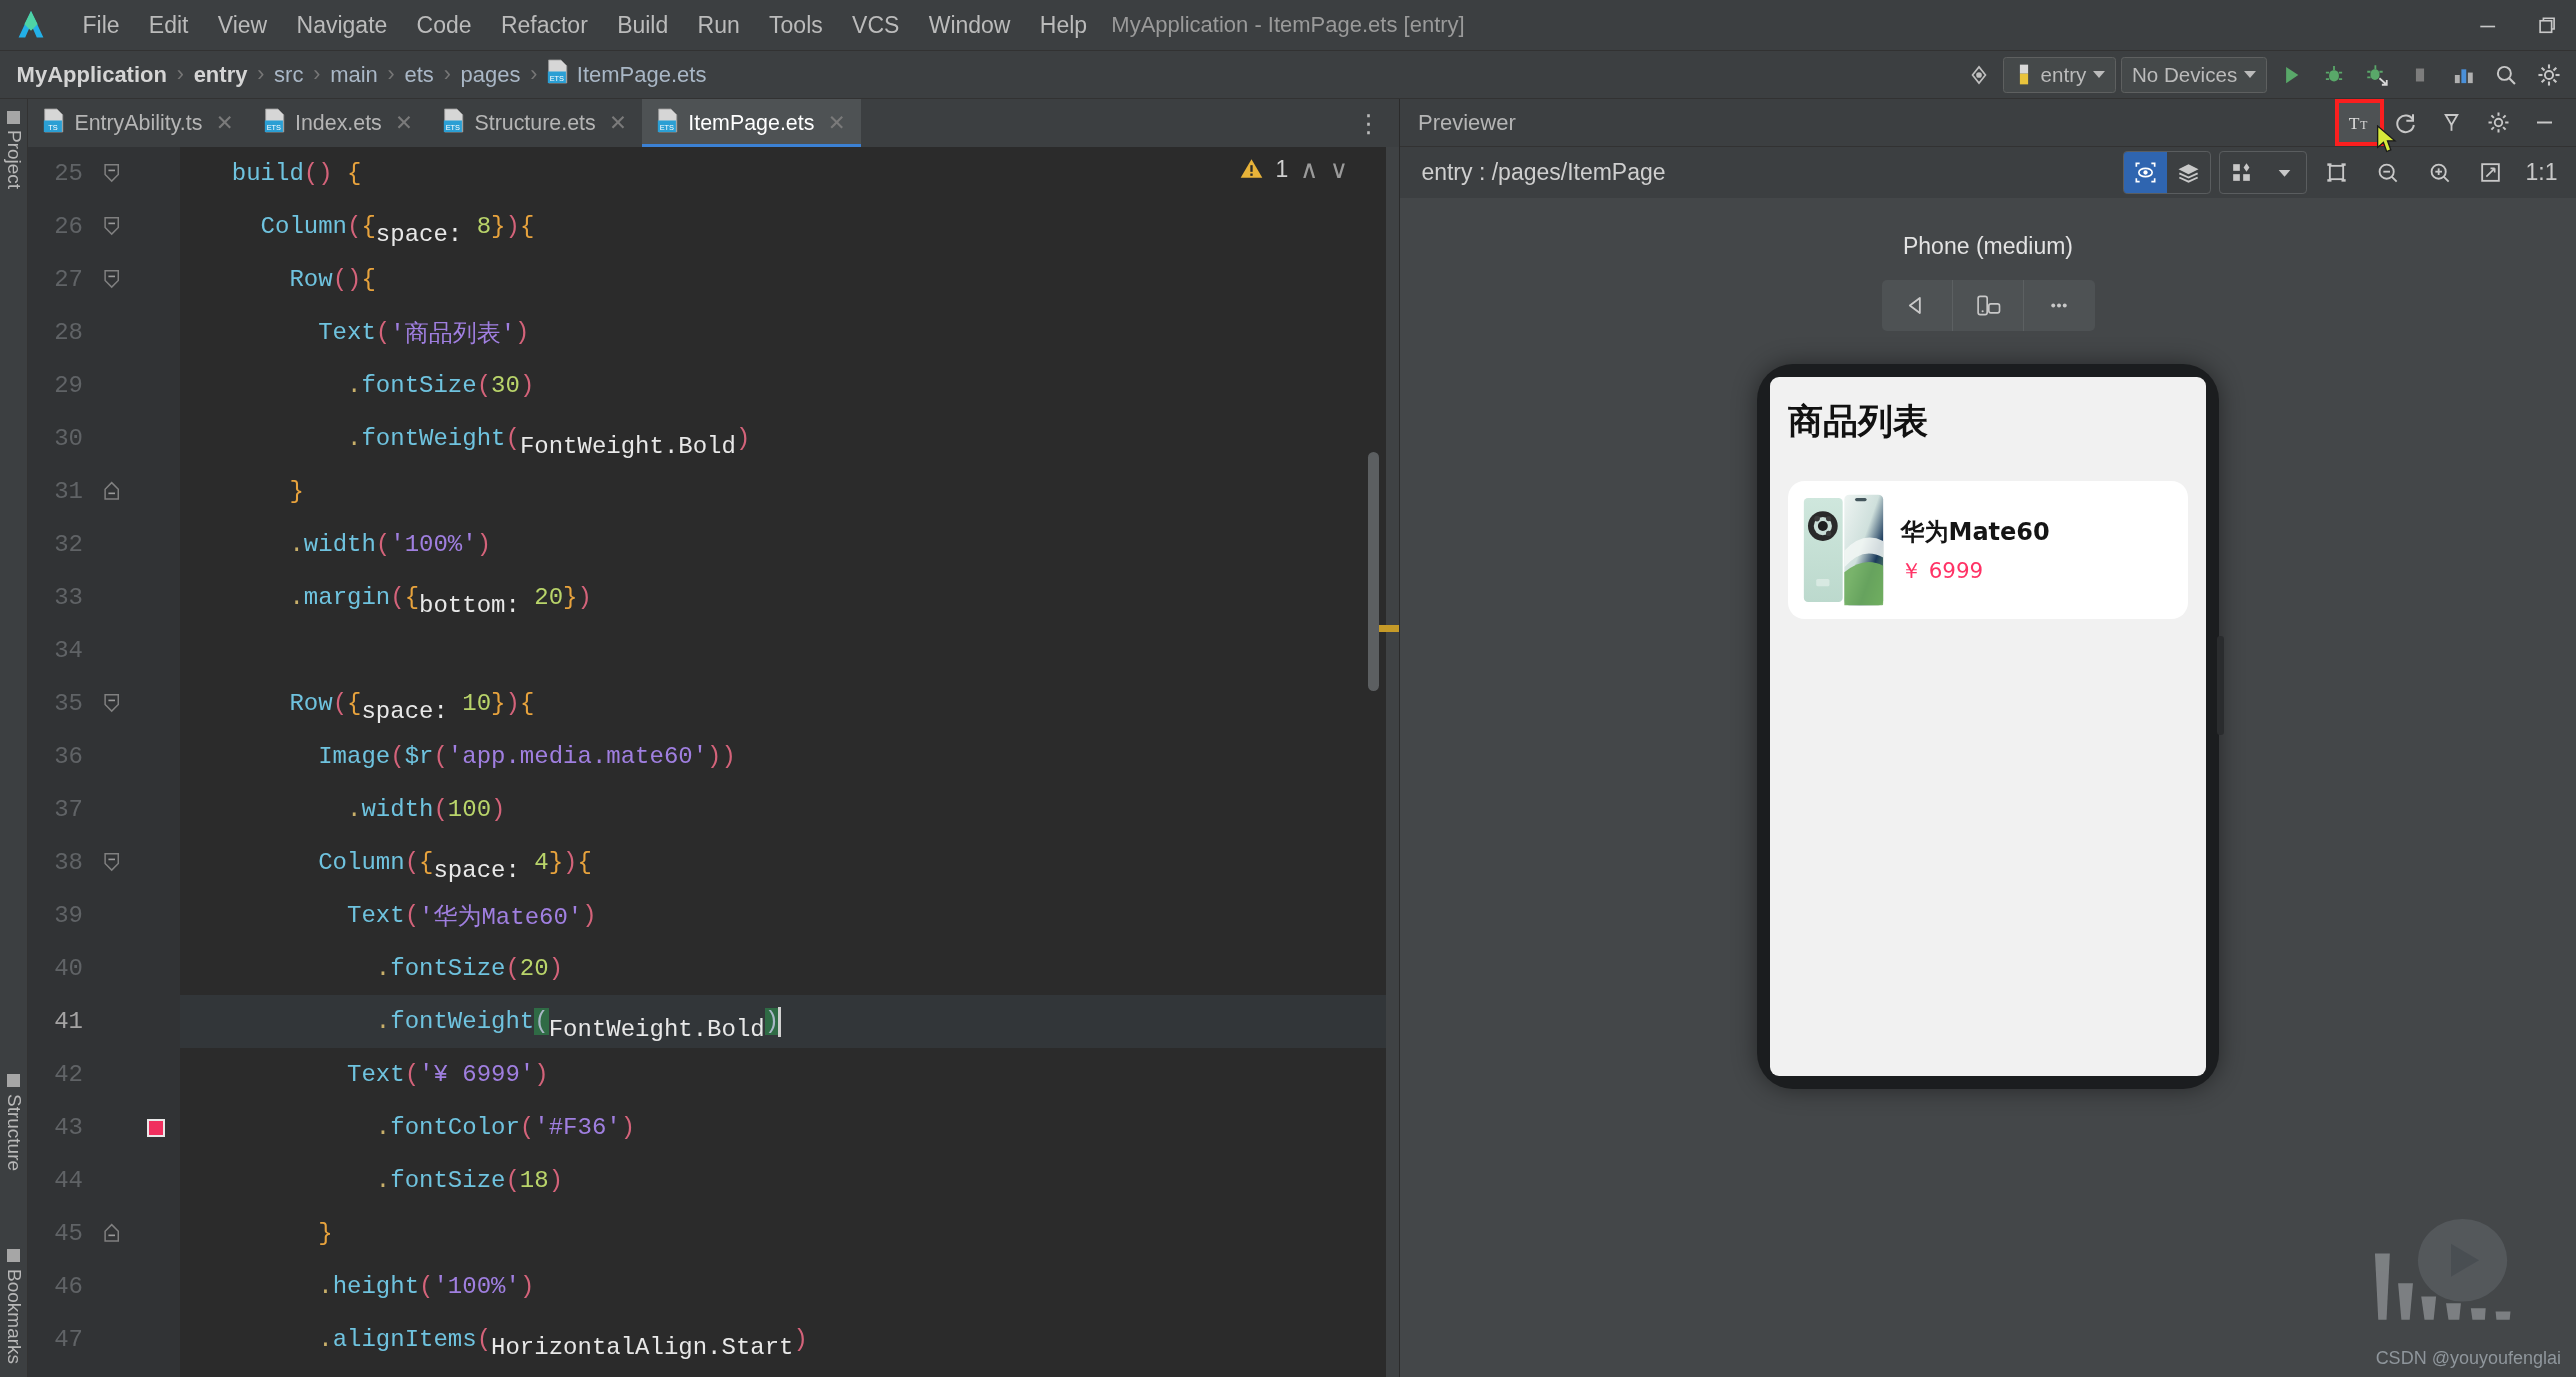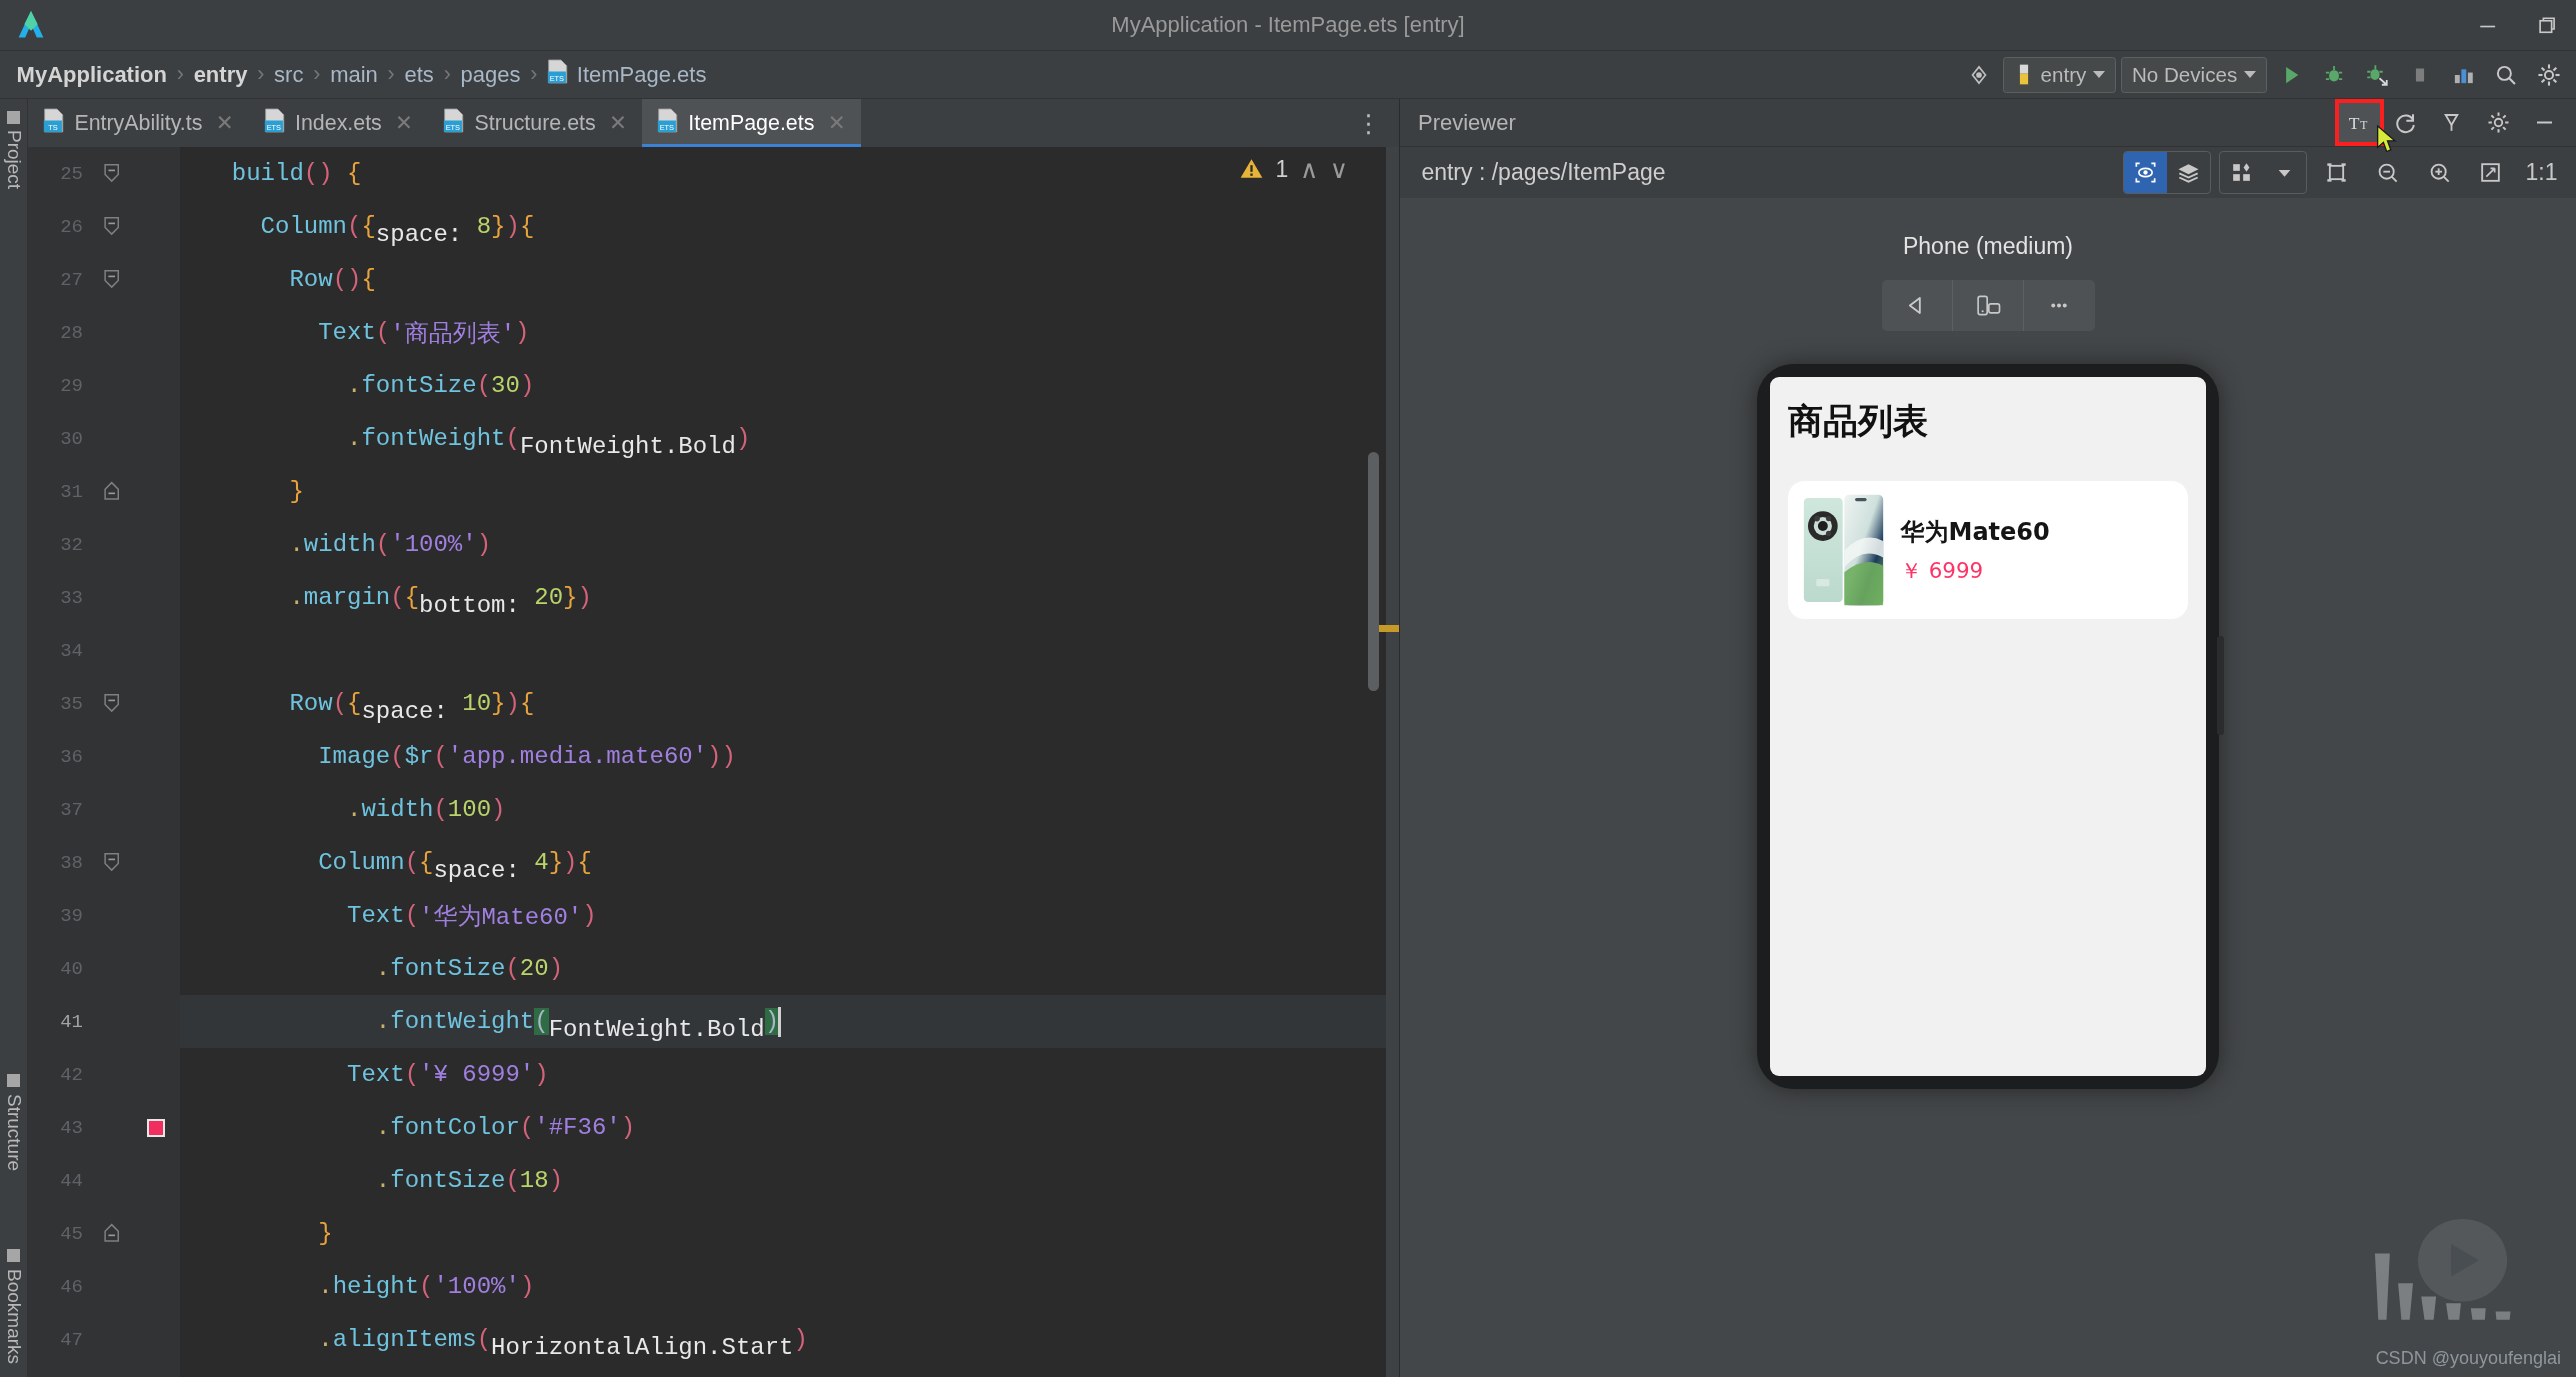--- a/index.html
+++ b/index.html
@@ -75,21 +75,21 @@
   }
   .tab.active { background: #4e5254; color: #ffffff; }
   .tab.active::after { content:""; position:absolute; left:0; right:0; bottom:0; height:3.3px; background:#3c81d4; }
   .tab-x { color: #7a7a7a; font-size: 21.4px; margin-left: 3.3px; }
   .tabbar-more { position: absolute; right: 16.5px; top: 0; height: 48px; display:flex; align-items:center; color:#bbb; font-size:25px; letter-spacing:1.6px; }
 
   
   .editor-wrap { flex: 1 1 auto; position: relative; display: flex; min-height: 0; overflow: hidden; background: #2b2b2b; }
   .gutter {
     width: 152px; flex: 0 0 152px; background: #313335; position: relative;
-    font-family: "Liberation Mono", monospace; color: #606366; font-size: 19px;
+    font-family: "Liberation Mono", monospace; color: #606366; font-size: 24px;
   }
   .gline { height: 53px; display: flex; align-items: center; position: relative; }
   .gnum { position: absolute; right: 97px; }
   .gnum.cur { color: #a4a3a3; }
   .gfold { position: absolute; right: 58px; width: 21.4px; height: 21.4px; }
   .gmark { position: absolute; right: 15px; width: 18px; height: 18px; background: #f02f5e; border: 2.5px solid #e8e8e8; }
 
   .code {
     flex: 1 1 auto; position: relative; font-family: "Liberation Mono", monospace;
     font-size: 24px; color: #a9b7c6; overflow: hidden; background: #2b2b2b;
@@ -161,20 +161,34 @@
 <body>
 
 <div class="app">
 
   <div class="titlebar">
     <div class="app-logo">
       <svg width="38" height="38" viewBox="0 0 46 46">
         <path d="M23 6 L38 38 L30 38 L23 22 L16 38 L8 38 Z" fill="#23b0e8"></path>
         <path d="M23 6 L31 22 L23 30 L15 22 Z" fill="#4fd3a5"></path>
       </svg>
+    </div>
+    <div class="menu">
+      <div class="menu-item">File</div>
+      <div class="menu-item">Edit</div>
+      <div class="menu-item">View</div>
+      <div class="menu-item">Navigate</div>
+      <div class="menu-item">Code</div>
+      <div class="menu-item">Refactor</div>
+      <div class="menu-item">Build</div>
+      <div class="menu-item">Run</div>
+      <div class="menu-item">Tools</div>
+      <div class="menu-item">VCS</div>
+      <div class="menu-item">Window</div>
+      <div class="menu-item">Help</div>
     </div>
     <div class="win-title">MyApplication - ItemPage.ets [entry]</div>
     <div class="win-ctrl">
       <div class="win-btn">
         <svg width="21.4" height="21.4" viewBox="0 0 26 26">
             <line x1="4" y1="14" x2="22" y2="14" stroke="#c8c8c8" stroke-width="2"></line>
           </svg>
       </div>
       <div class="win-btn">
         <svg width="21.4" height="21.4" viewBox="0 0 26 26">

